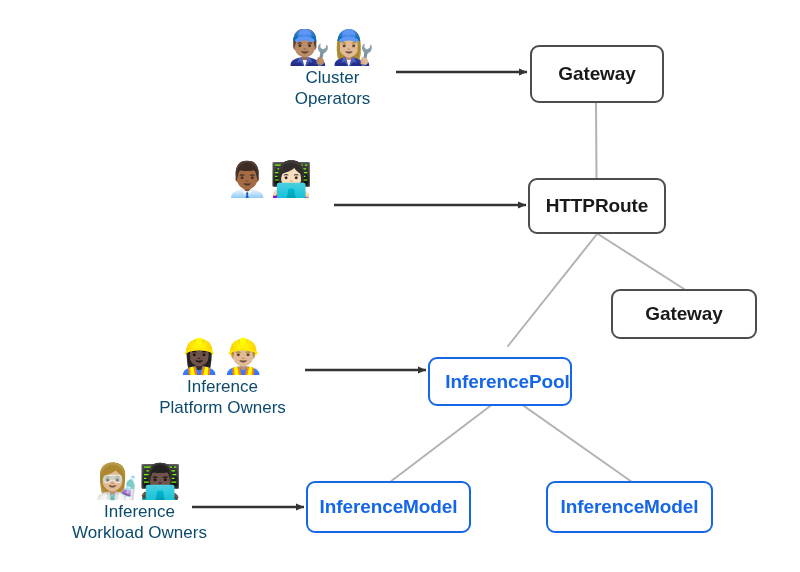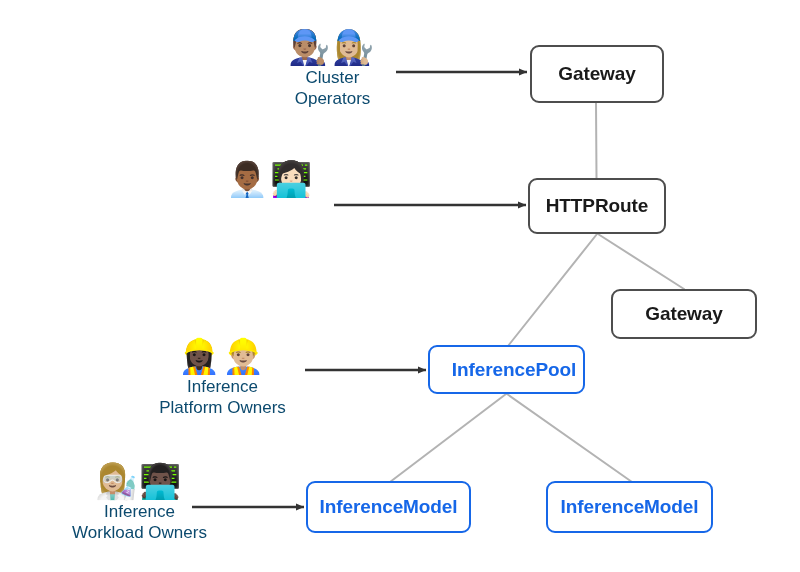--- a/index.html
+++ b/index.html
@@ -54,21 +54,21 @@
     border: 2.2px solid #1667e8;
   }
   .node.infer .node-label {
     color: #1667e8;
   }
 
   
   #node-gateway        { left: 530px; top: 45px;  width: 134px; height: 58px; }
   #node-httproute      { left: 528px; top: 178px; width: 138px; height: 56px; }
   #node-service        { left: 611px; top: 289px; width: 146px; height: 50px; }
-  #node-inferencepool  { left: 428px; top: 345px; width: 157px; height: 49px; padding-left: 15px; }
+  #node-inferencepool  { left: 428px; top: 357px; width: 144px; height: 49px; padding-left: 15px; }
   #node-inferencemodel-1 { left: 306px; top: 481px; width: 165px; height: 52px; }
   #node-inferencemodel-2 { left: 546px; top: 481px; width: 167px; height: 52px; }
 
   
   .persona {
     position: absolute;
     display: flex;
     flex-direction: column;
     align-items: center;
     z-index: 3;

